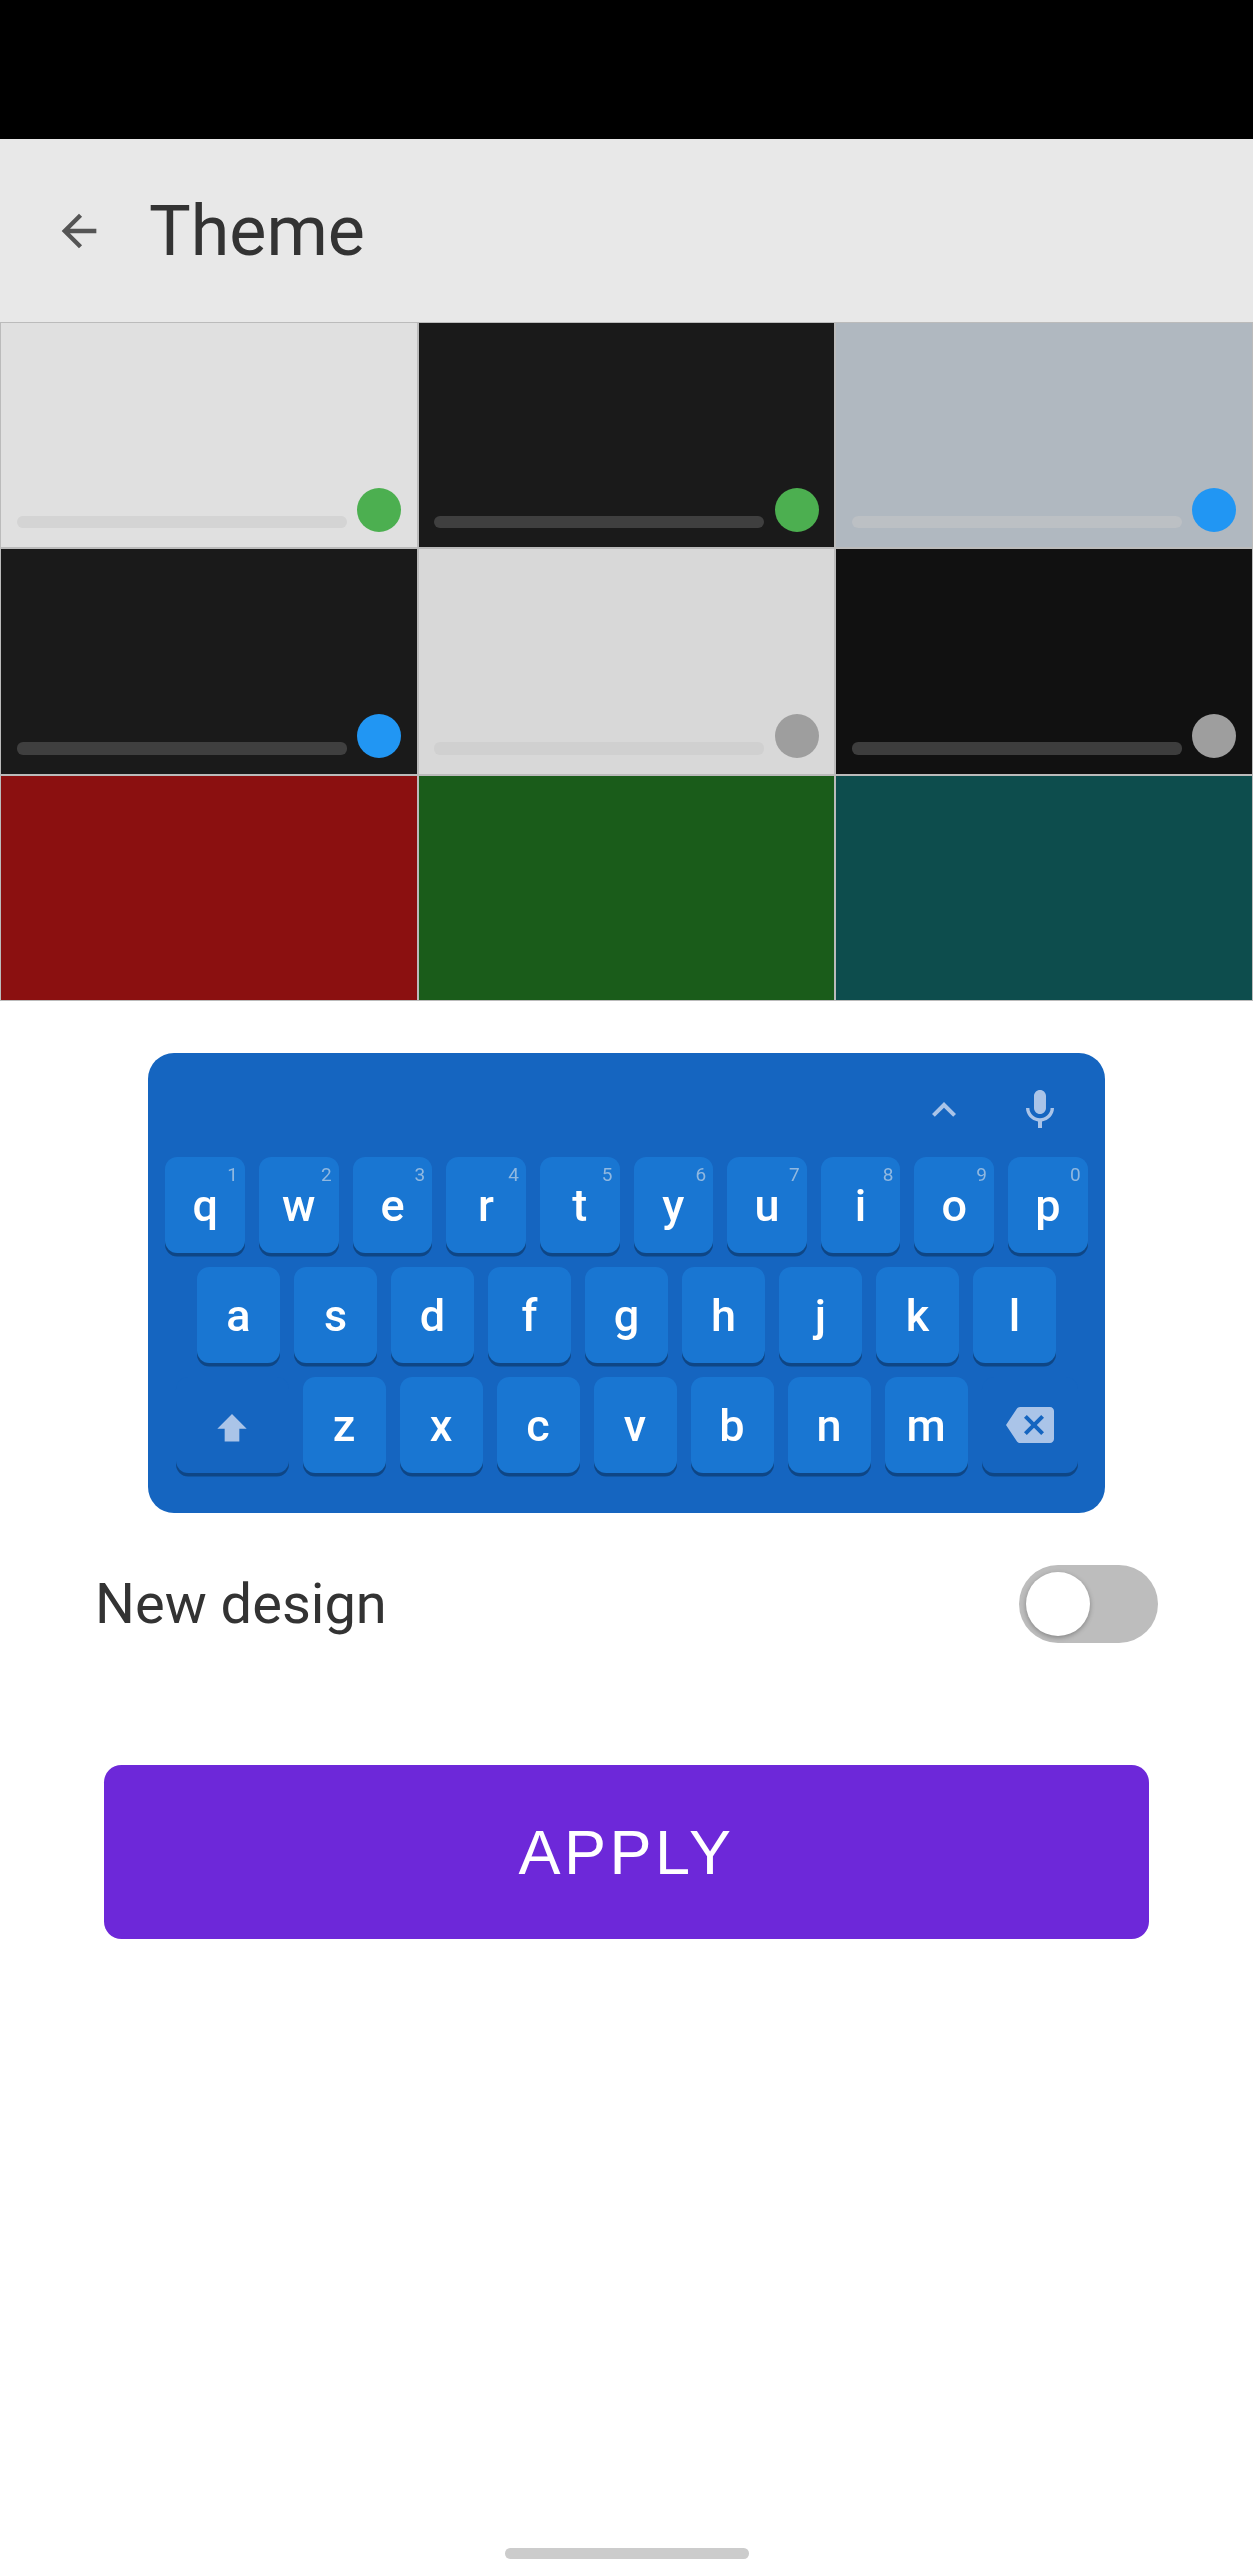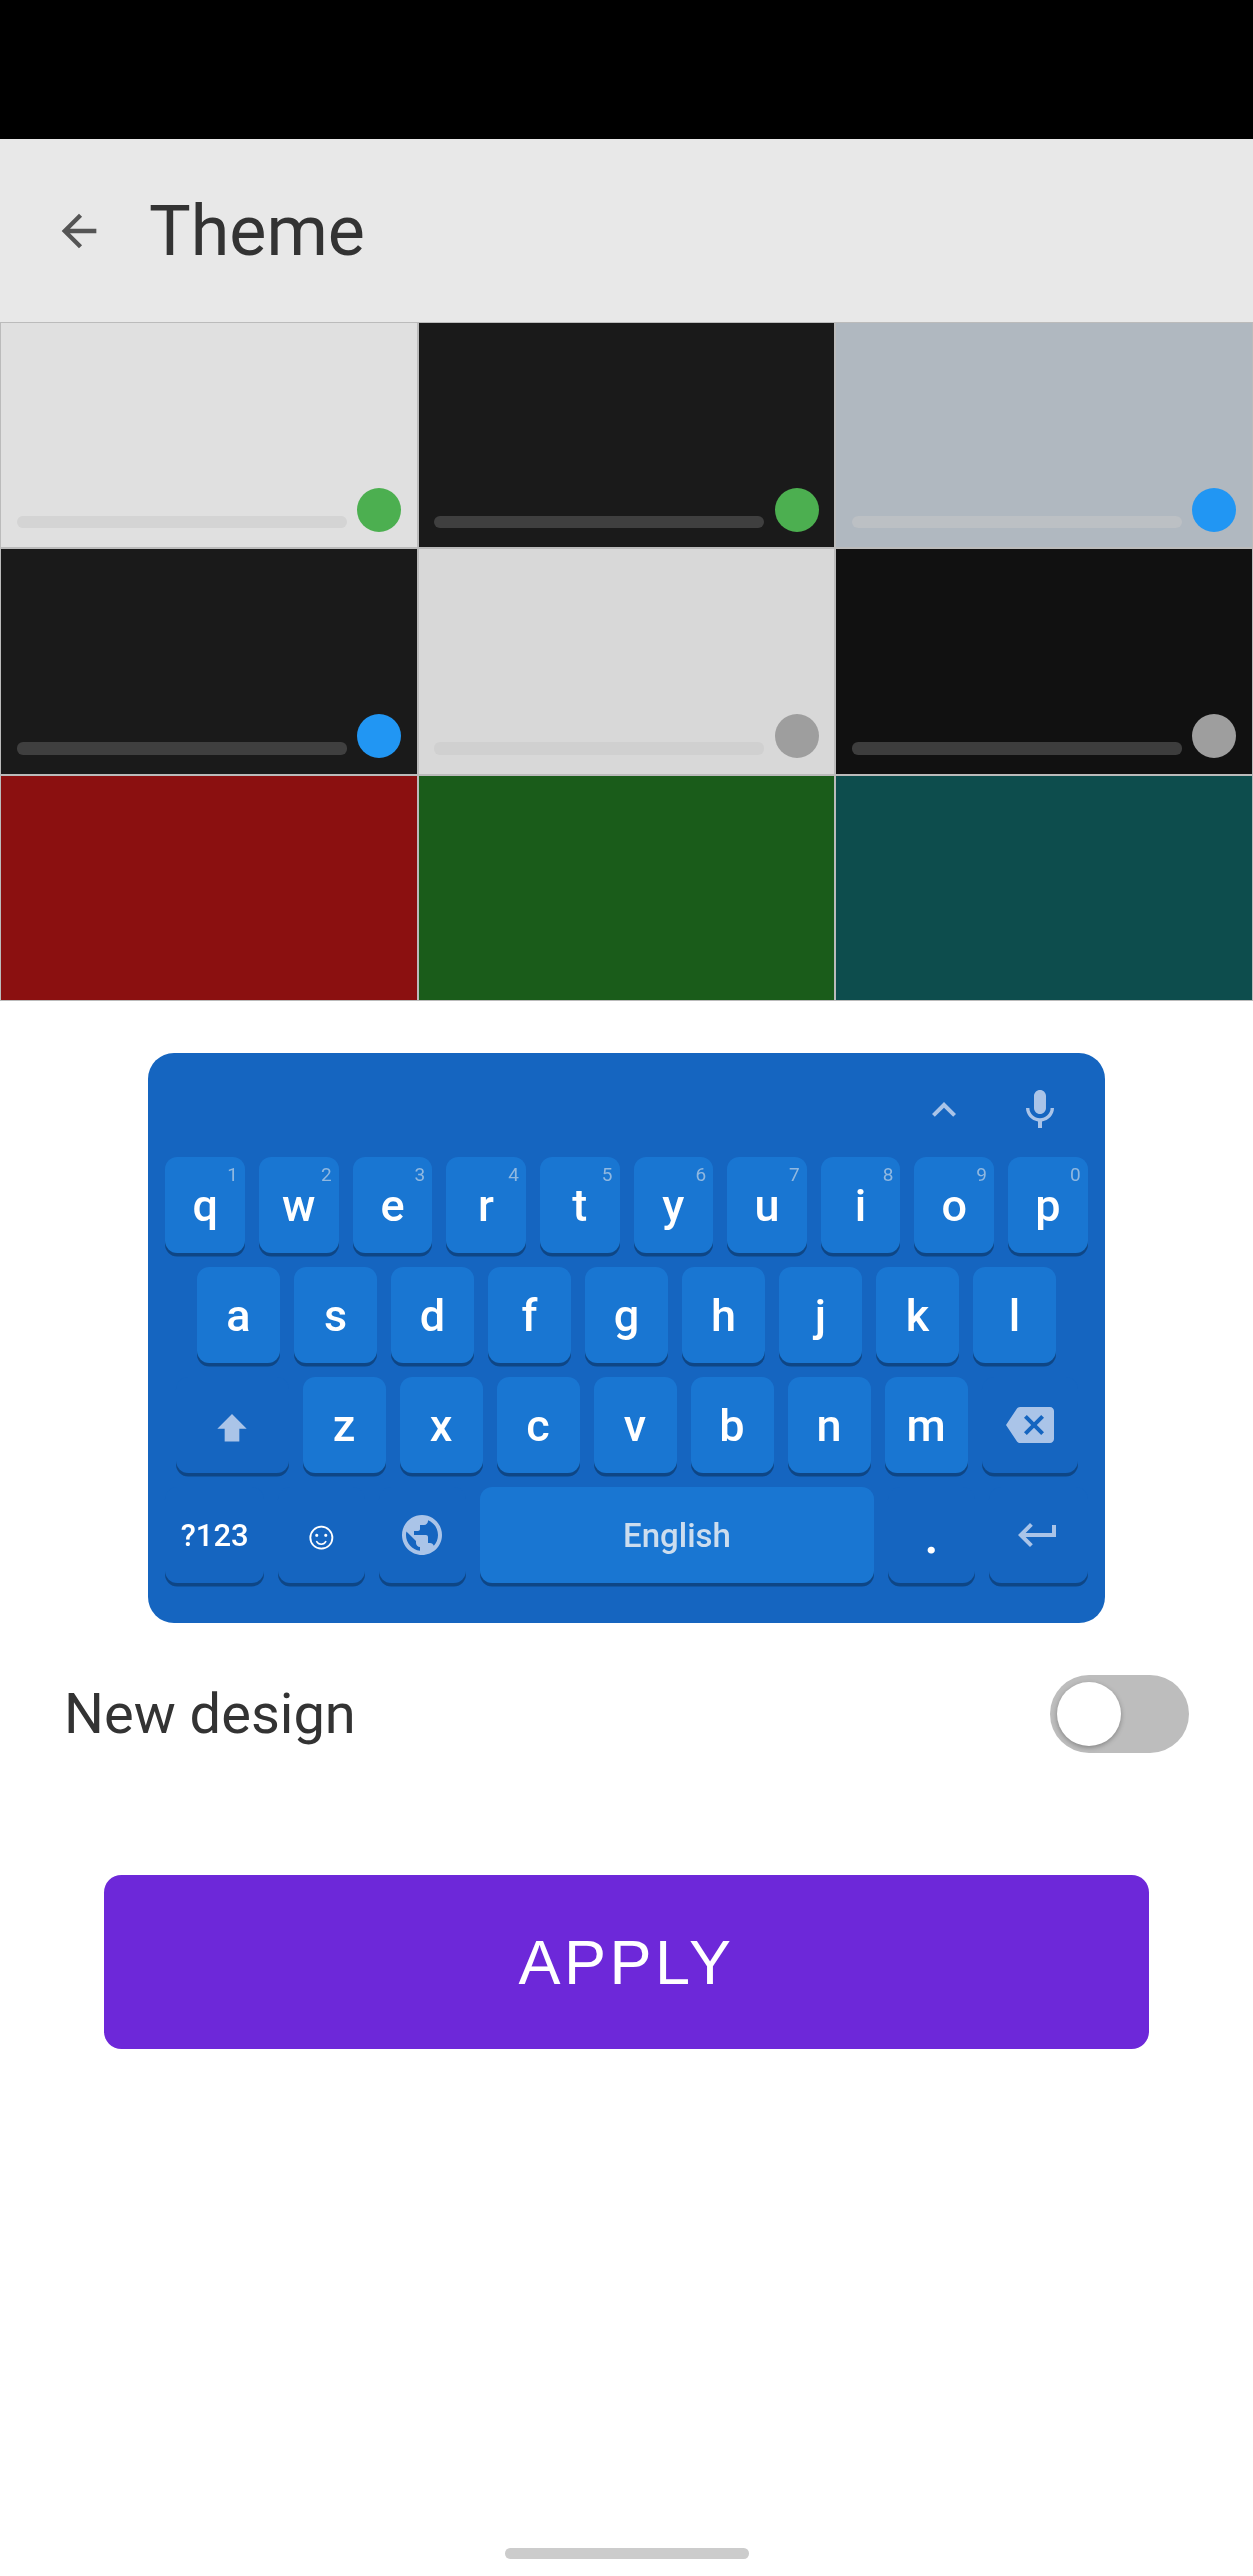--- a/index.html
+++ b/index.html
@@ -225,21 +225,21 @@
     .key-numbers {
       font-size: 31px;
     }
 
     .key-emoji {
       font-size: 37px;
     }
 
     
     .toggle-section {
-      padding: 52px 64px;
+      padding: 52px 95px;
     }
 
     .toggle-row {
       display: flex;
       align-items: center;
       justify-content: space-between;
       margin-bottom: 70px;
     }
 
     .toggle-label {
@@ -419,36 +419,20 @@
       <div class="key">b</div>
       <div class="key">n</div>
       <div class="key">m</div>
       <div class="key key-backspace key-special">
         <svg viewBox="0 0 24 24" width="48" height="48" fill="#aac4e8">
             <path d="M22 3H7c-.69 0-1.23.35-1.59.88L0 12l5.41 8.11c.36.53.9.89 1.59.89h15c1.1 0 2-.9 2-2V5c0-1.1-.9-2-2-2zm-3 12.59L17.59 17 14 13.41 10.41 17 9 15.59 12.59 12 9 8.41 10.41 7 14 10.59 17.59 7 19 8.41 15.41 12 19 15.59z"></path>
           </svg>
       </div>
     </div>
 
-    <div class="keyboard-row">
-      <div class="key key-special key-numbers" style="max-width:113px; font-size:31px;">?123</div>
-      <div class="key key-special key-emoji" style="max-width:87px; font-size:40px;">☺</div>
-      <div class="key key-special" style="max-width:87px;">
-        <svg viewBox="0 0 24 24" width="48" height="48" fill="#aac4e8">
-            <path d="M12 2C6.48 2 2 6.48 2 12s4.48 10 10 10 10-4.48 10-10S17.52 2 12 2zm-1 17.93c-3.95-.49-7-3.85-7-7.93 0-.62.08-1.21.21-1.79L9 15v1c0 1.1.9 2 2 2v1.93zm6.9-2.54c-.26-.81-1-1.39-1.9-1.39h-1v-3c0-.55-.45-1-1-1H8v-2h2c.55 0 1-.45 1-1V7h2c1.1 0 2-.9 2-2v-.41c2.93 1.19 5 4.06 5 7.41 0 2.08-.8 3.97-2.1 5.39z"></path>
-          </svg>
-      </div>
-      <div class="key key-space">English</div>
-      <div class="key key-special" style="max-width:78px; font-size:52px;">.</div>
-      <div class="key key-enter key-special" style="max-width:104px; font-size:44px;">
-        <svg viewBox="0 0 24 24" width="48" height="48" fill="#aac4e8">
-            <path d="M19 7v4H5.83l3.58-3.59L8 6l-6 6 6 6 1.41-1.41L5.83 13H21V7z"></path>
-          </svg>
-      </div>
-    </div>
   </div>
 
   <div class="toggle-section">
     <div class="toggle-row">
       <span class="toggle-label">New design</span>
       <div class="toggle-switch off">
         <div class="toggle-thumb"></div>
       </div>
     </div>
   </div>

